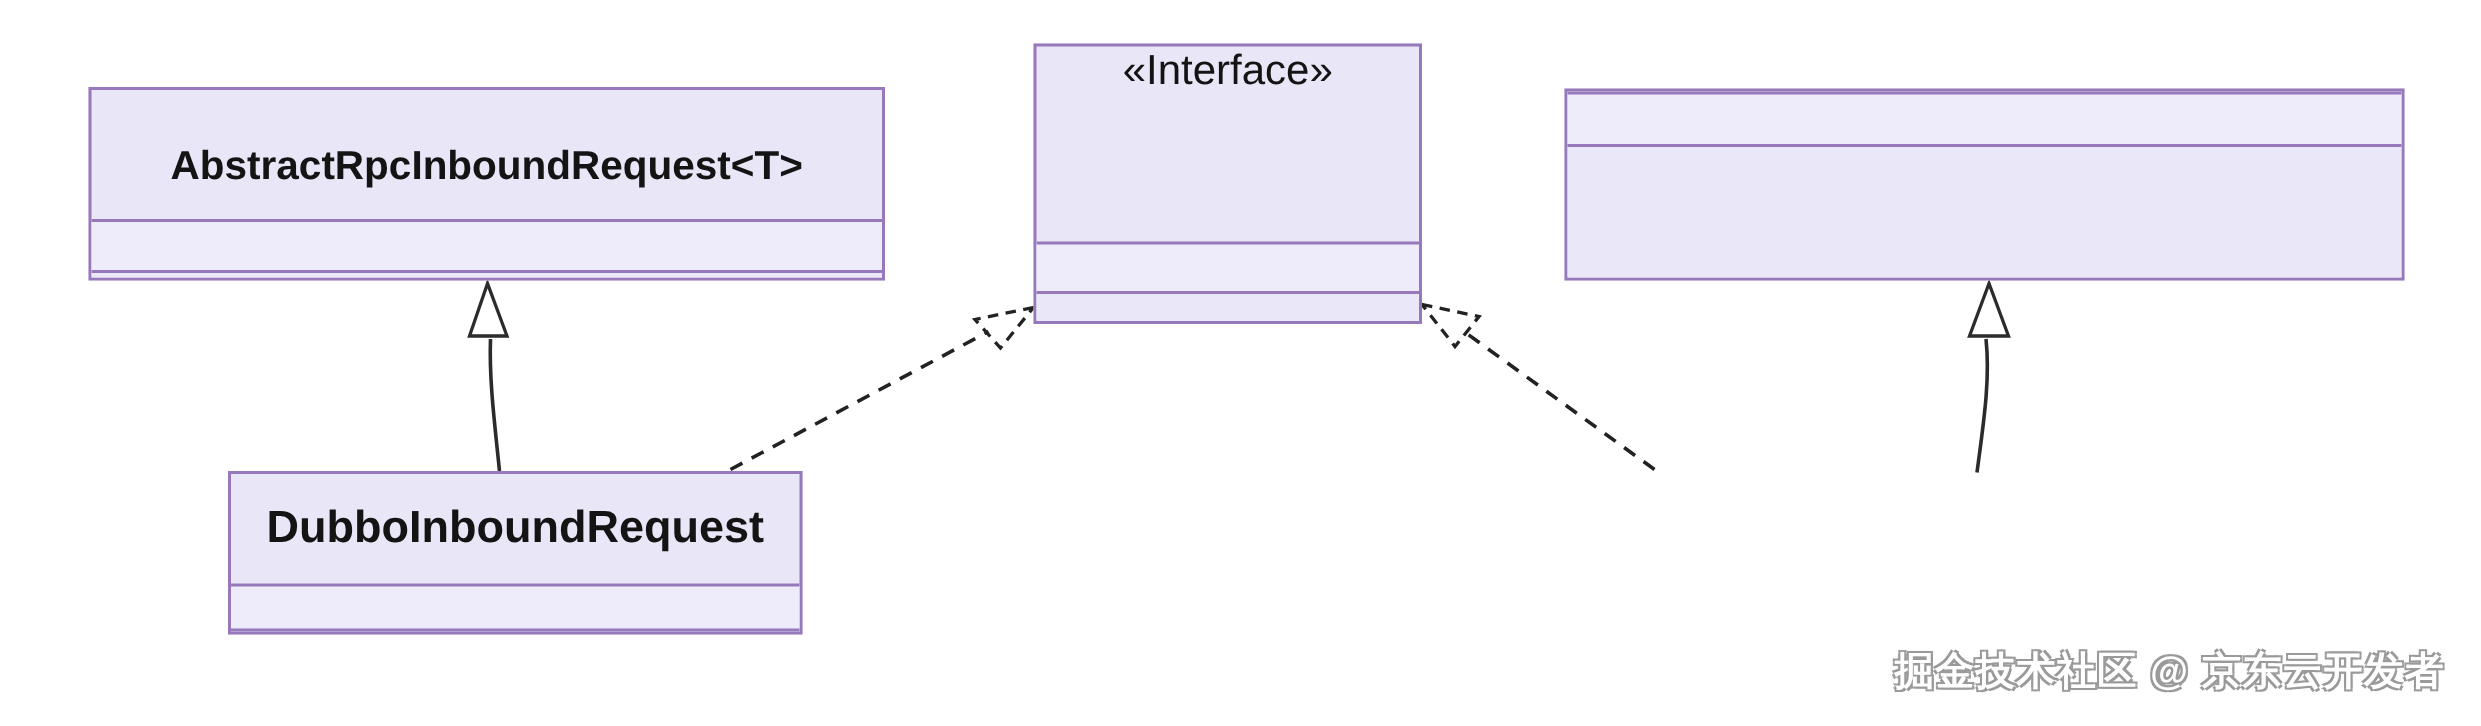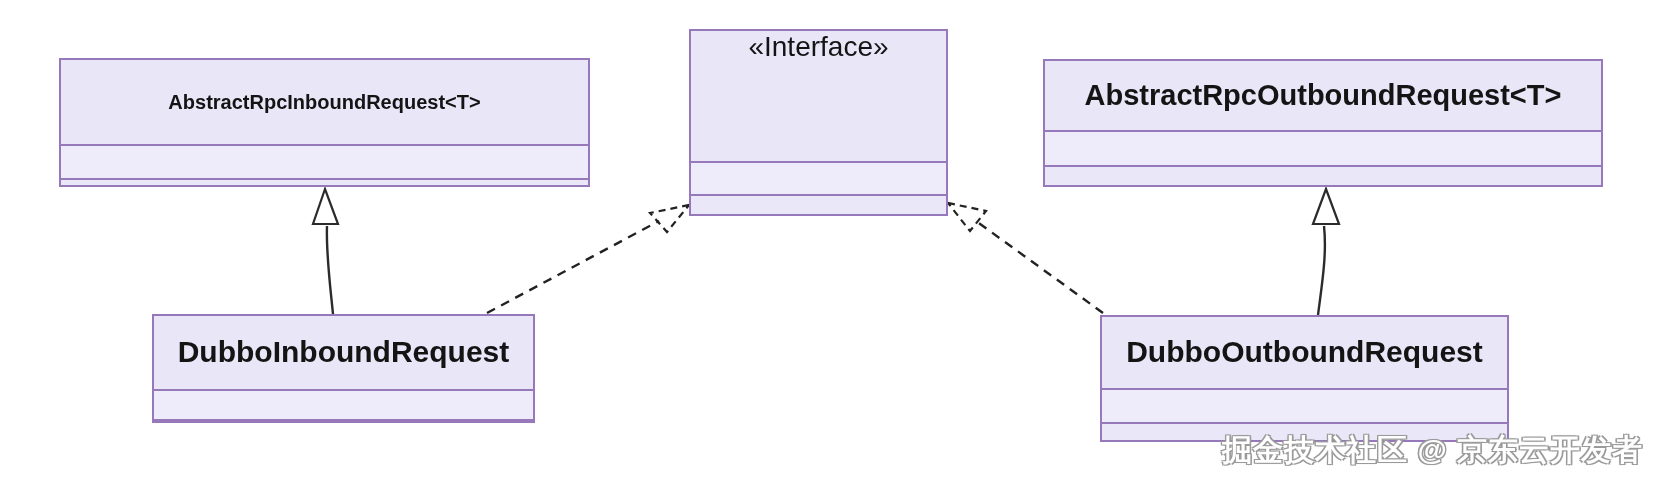--- a/index.html
+++ b/index.html
@@ -49,21 +49,21 @@
   }
   .uml-methods {
     box-sizing: border-box;
     border-top: 2px solid #9678bb;
     background: #eae7f8;
     flex: 1 1 auto;
   }
 
   
   #box-abs-inbound   { left: 59px;   top: 58px;  width: 531px; height: 129px; }
-  #box-abs-inbound   .uml-title { height: 84px; font-size: 20px; }
+  #box-abs-inbound   .uml-title { height: 70px; font-size: 27px; margin-top: 16px; }
   #box-abs-inbound   .uml-attrs { height: 34px; }
 
   #box-interface     { left: 689px;  top: 29px;  width: 259px; height: 187px; }
   #box-interface     .uml-title { height: 130px; font-size: 29px; justify-content: space-between; }
   #box-interface     .uml-attrs { height: 33px; }
 
   #box-abs-outbound  { left: 1043px; top: 59px;  width: 560px; height: 128px; }
   #box-abs-outbound  .uml-title { height: 69px; font-size: 29px; }
   #box-abs-outbound  .uml-attrs { height: 35px; }
 
@@ -80,23 +80,23 @@
     position: absolute;
     left: 0; top: 0;
     width: 1654px;
     height: 484px;
     pointer-events: none;
   }
 
   
   #watermark {
     position: absolute;
-    right: 11px;
+    right: 24px;
     top: 430px;
-    font-size: 30px;
+    font-size: 26px;
     font-weight: 700;
     letter-spacing: 1px;
     color: #ffffff;
     text-shadow:
       -1.4px -1.4px 0 #9a9a9a,
        1.4px -1.4px 0 #9a9a9a,
       -1.4px  1.4px 0 #9a9a9a,
        1.4px  1.4px 0 #9a9a9a,
        0 0 2px #8f8f8f;
     white-space: nowrap;
@@ -138,32 +138,26 @@
 
   <div class="uml-box" id="box-interface">
     <div class="uml-title">
       <div class="uml-stereotype">«Interface»</div>
     </div>
     <div class="uml-attrs"></div>
     <div class="uml-methods"></div>
   </div>
 
   <div class="uml-box" id="box-abs-outbound">
-    <div class="uml-title">AbstractRpcOutboundRequest&lt;T&gt;</div>
     <div class="uml-attrs"></div>
     <div class="uml-methods"></div>
   </div>
 
   <div class="uml-box" id="box-inbound">
     <div class="uml-title">DubboInboundRequest</div>
     <div class="uml-attrs"></div>
     <div class="uml-methods"></div>
   </div>
 
-  <div class="uml-box" id="box-outbound">
-    <div class="uml-title">DubboOutboundRequest</div>
-    <div class="uml-attrs"></div>
-    <div class="uml-methods"></div>
-  </div>
 
   <div id="watermark">掘金技术社区 @ 京东云开发者</div>
 
 </div>
 
 </body></html>

